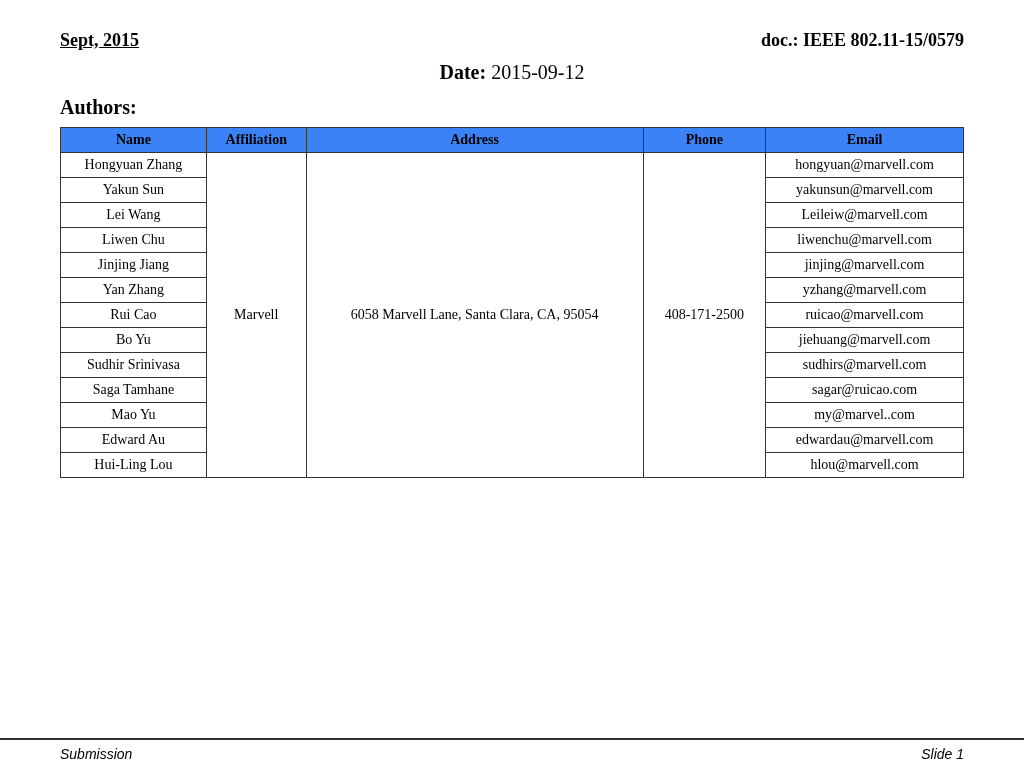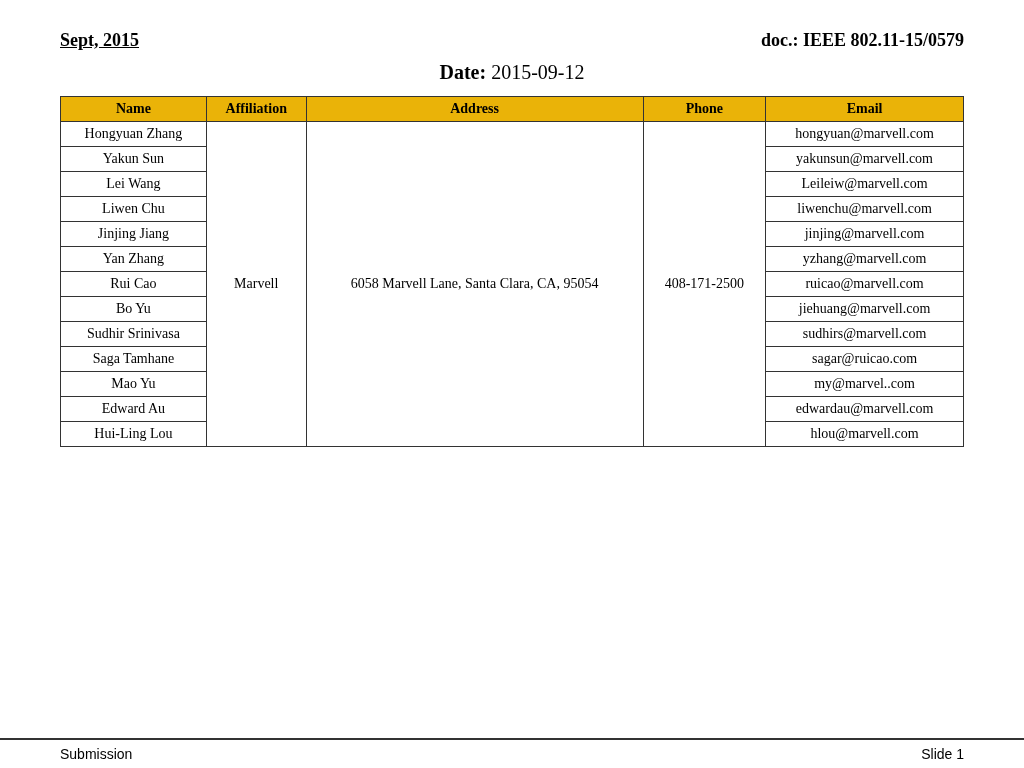--- a/index.html
+++ b/index.html
@@ -60,50 +60,52 @@
       font-size: 14px;
     }
     .authors-table th, .authors-table td {
       border: 1px solid #333;
       padding: 4px 8px;
       text-align: center;
       vertical-align: middle;
     }
     .authors-table th {
       font-weight: bold;
-      background: #eab308;
+      background: #3b82f6;
     }
     .footer {
       position: absolute;
       bottom: 0;
       left: 0;
       right: 0;
       border-top: 2px solid #333;
       display: flex;
       justify-content: space-between;
       padding: 6px 60px;
       font-size: 14px;
       font-family: Arial, sans-serif;
+      font-style: italic;
     }
   </style>
 </head>
 <body>
 
 <div class="slide">
   <div class="header-bar">
     <span class="header-left">Sept, 2015</span>
     <span class="header-right">doc.: IEEE 802.11-15/0579</span>
   </div>
 
 
   <div class="date-line">
     <span class="label">Date:</span>
     <span>2015-09-12</span>
   </div>
 
+  <div class="authors-label">Authors:</div>
 
   <table class="authors-table">
     <thead>
       <tr>
         <th>Name</th>
         <th>Affiliation</th>
         <th>Address</th>
         <th>Phone</th>
         <th>Email</th>
       </tr>

